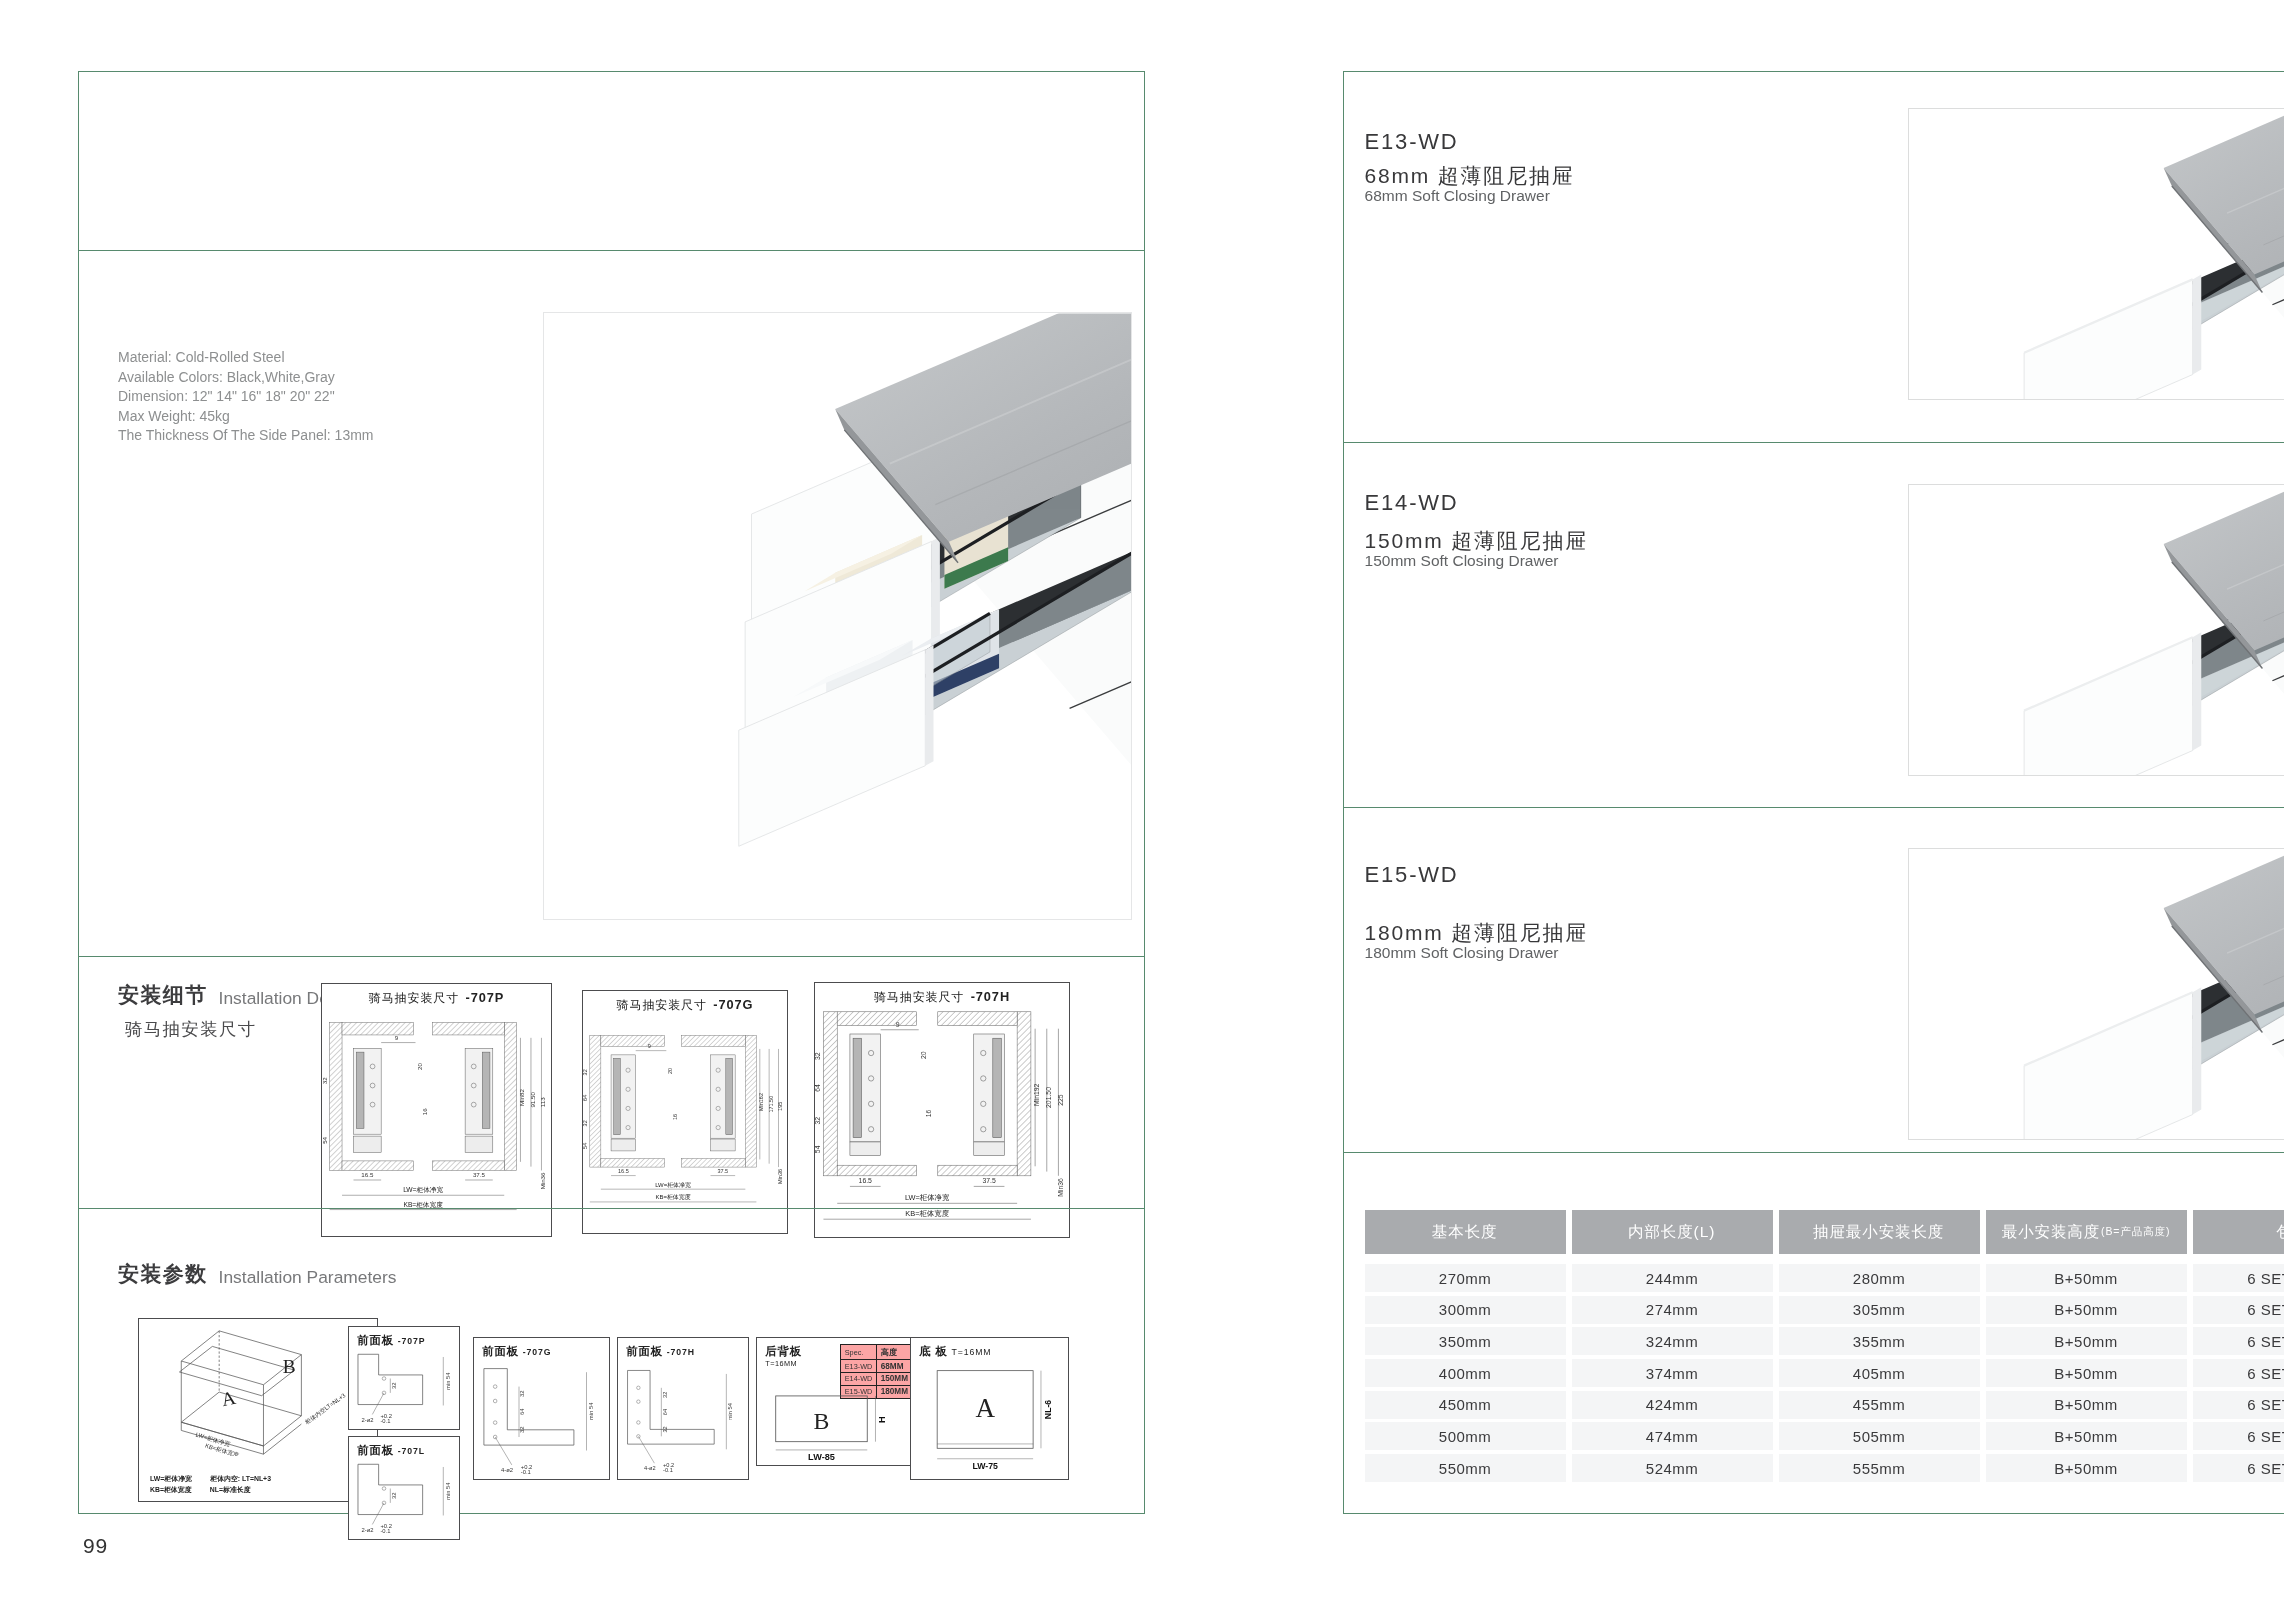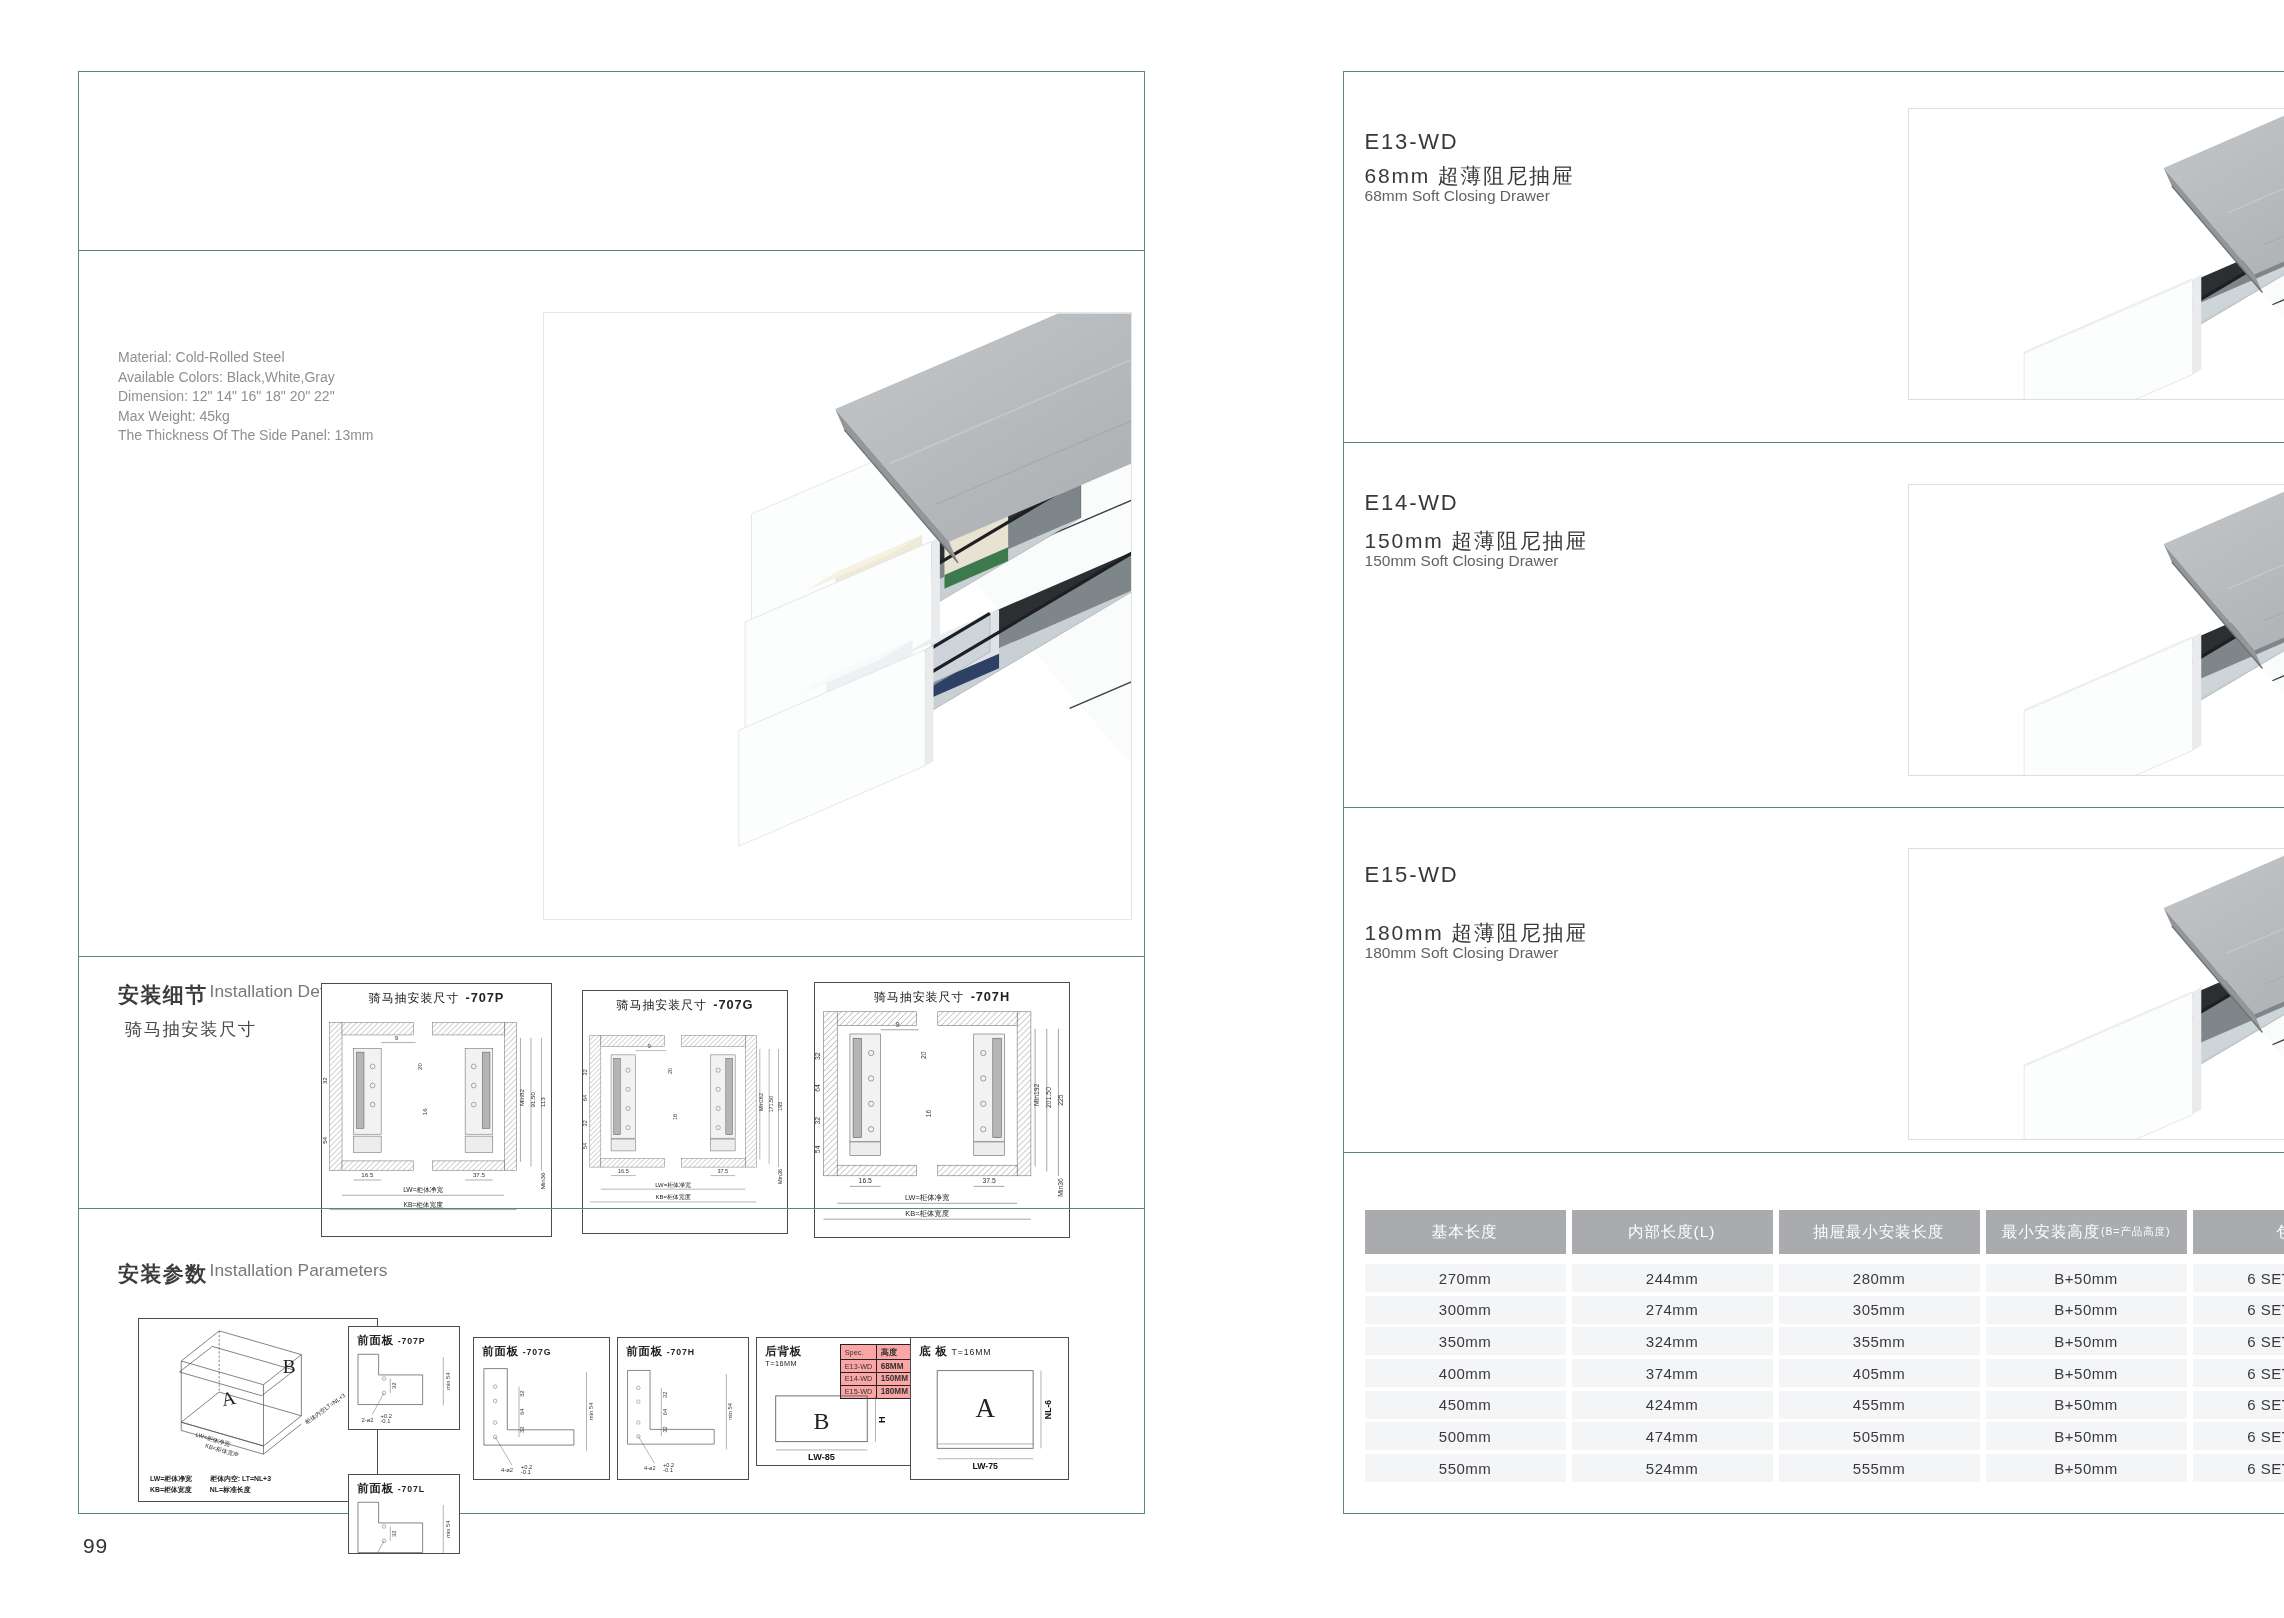--- a/index.html
+++ b/index.html
@@ -21,21 +21,21 @@
 
 .main-title{font-size:77px;font-weight:700;color:var(--accent-green);letter-spacing:2.7px;line-height:1}
 .main-sub{font-size:37px;color:var(--accent-green);margin-top:12px;letter-spacing:1.8px}
 .main-cap{font-size:19px;color:#5a5a5a;margin-top:17.4px;letter-spacing:0.9px}
 
 
 .spec-cn{font-size:17px;line-height:1.32;color:var(--text-gray);letter-spacing:0.5px}
 .spec-en{font-size:14px;line-height:1.40;color:var(--text-gray);margin-top:34px}
 
 
-.sec-head{display:flex;align-items:flex-start;gap:2px}
+.sec-head{display:flex;align-items:flex-end;gap:11px}
 .sec-head .cn{font-size:21px;color:#3c3c3e;font-weight:600;letter-spacing:1.4px}
 .sec-head .en{font-size:17.4px;color:#77787a}
 .sec-sub{font-size:17.4px;color:#4a4a4c;letter-spacing:1.4px}
 
 
 .detail-box{position:absolute;border:0.9px solid #4c4c4e;background:#fff;display:flex;flex-direction:column}
 .detail-title{display:flex;justify-content:center;align-items:baseline;gap:6.4px;padding-top:6.4px;
   font-size:12px;color:#222;letter-spacing:0.9px}
 .detail-title .mod{font-weight:700;font-size:12.8px}
 .detail-svg{flex:1;width:100%}
@@ -462,21 +462,21 @@
         <text class="dm" transform="rotate(-90 104 86)" x="104" y="86" text-anchor="middle">32</text>
         <line x1="210" y1="22" x2="210" y2="130" stroke="#555"></line>
         <text class="dm" transform="rotate(-90 224 76)" x="224" y="76" text-anchor="middle">min 54</text>
         <line x1="78" y1="102" x2="52" y2="150" stroke="#555"></line>
         <text class="dm" x="28" y="166" font-size="14">2-ø2</text>
         <text class="dm" x="70" y="158" font-size="9">+0.2</text>
         <text class="dm" x="70" y="170" font-size="9">-0.1</text>
       </svg>
     </div>
 
-    <div class="param-box" style="left:269px;top:1402px;width:112px;height:80px">
+    <div class="param-box" style="left:269px;top:1364px;width:112px;height:104px">
       <div class="param-title">
         <span>前面板</span><span class="mod">-707L</span>
       </div>
       <svg viewBox="0 0 245 180" width="100%" height="81" style="margin-top:20px">
         <path d="M20,16 h46 v46 h98 v66 H20 z" fill="none" stroke="#555" stroke-width="1.6"></path>
         <circle cx="78" cy="70" r="4" fill="none" stroke="#555"></circle>
           <circle cx="78" cy="102" r="4" fill="none" stroke="#555"></circle>
         <line x1="92" y1="70" x2="92" y2="102" stroke="#555"></line>
         <text class="dm" transform="rotate(-90 104 86)" x="104" y="86" text-anchor="middle">32</text>
         <line x1="210" y1="22" x2="210" y2="130" stroke="#555"></line>

